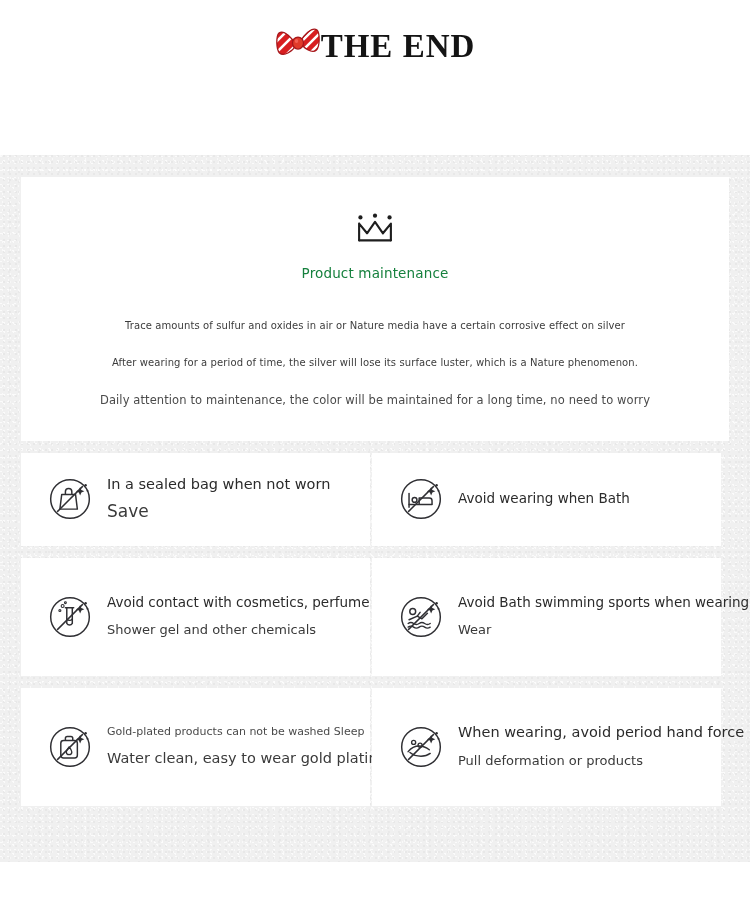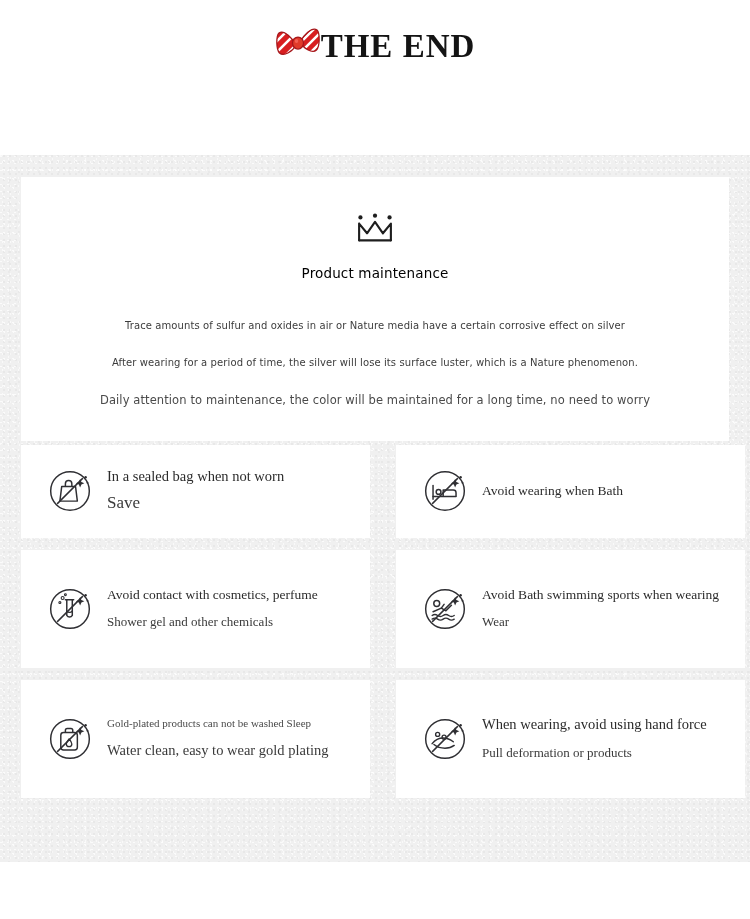--- a/index.html
+++ b/index.html
@@ -81,44 +81,43 @@
     text-align: center;
   }
   .crown-icon {
     width: 40px;
     height: 30px;
     display: block;
     margin: 0 auto 22px auto;
   }
   .maint-heading {
     font-size: 13.5px;
-    color: #000000;
+    color: #15803d;
     margin-bottom: 40px;
     letter-spacing: .15px;
   }
   .maint-line {
     font-size: 10px;
     color: #3c3c3c;
     line-height: 1;
     margin-bottom: 27px;
     letter-spacing: .1px;
   }
   .maint-line.small {
     font-size: 11.5px;
     color: #4a4a4a;
     margin-bottom: 0;
   }
 
   
   .tip-grid {
-    margin-top: 4px;
+    margin-top: 12px;
     display: grid;
     grid-template-columns: 349px 349px;
-    gap: 12px 26px;
-    font-family: Liberation Serif, serif;
+    gap: 12px 2px;
   }
   .tip-card {
     background: #ffffff;
     height: 93px;
     display: flex;
     align-items: center;
     box-sizing: border-box;
     padding-left: 26px;
   }
   .tip-card.tall { height: 118px; }
@@ -308,21 +307,21 @@
         <path d="M11 30 q5 -6 12 -6 q6 0 11 4" fill="none" stroke="#2f2f33" stroke-width="1.6" stroke-linecap="round"></path>
         <path d="M13 31 q5 4 12 4 q6 0 10 -3" fill="none" stroke="#2f2f33" stroke-width="1.6" stroke-linecap="round"></path>
         <circle cx="17" cy="20" r="2.2" fill="none" stroke="#2f2f33" stroke-width="1.5"></circle>
         <circle cx="24" cy="23" r="2.2" fill="none" stroke="#2f2f33" stroke-width="1.5"></circle>
         <line x1="11" y1="39" x2="39" y2="11" stroke="#2f2f33" stroke-width="1.6"></line>
         <path d="M36 12 l1.4 3.2 l3.2 1.4 l-3.2 1.4 l-1.4 3.2 l-1.4 -3.2 l-3.2 -1.4 l3.2 -1.4 z" fill="#2f2f33"></path>
         <circle cx="42" cy="10" r="1.3" fill="#2f2f33"></circle>
         <circle cx="44" cy="16" r="1" fill="#2f2f33"></circle>
       </svg>
       <div class="tip-text">
-        <span class="tip-line1 s-big gap-2">When wearing, avoid using hand force</span>
+        <span class="tip-line1 s-big gap-2">When wearing, avoid period hand force</span>
         <span class="tip-line2 s-sm">Pull deformation or products</span>
       </div>
     </div>
 
   </div>
 </div>
 
 <div class="footer-strip"></div>
 
 </body></html>

